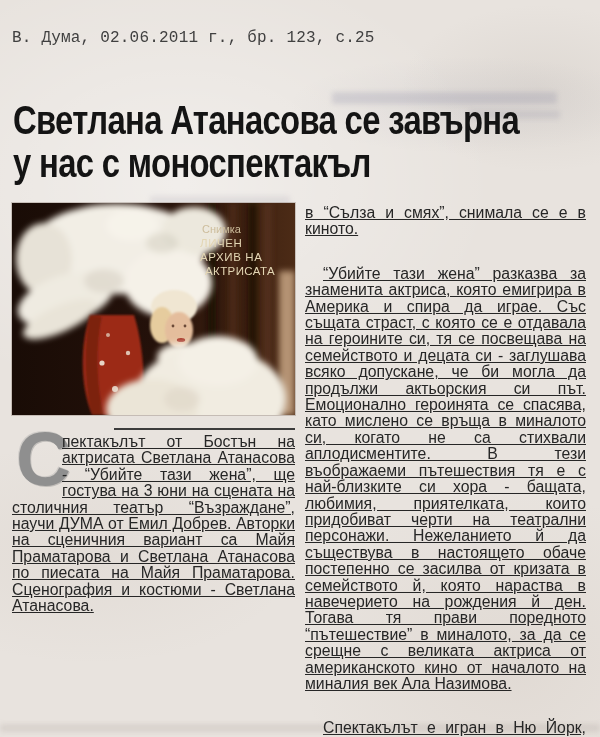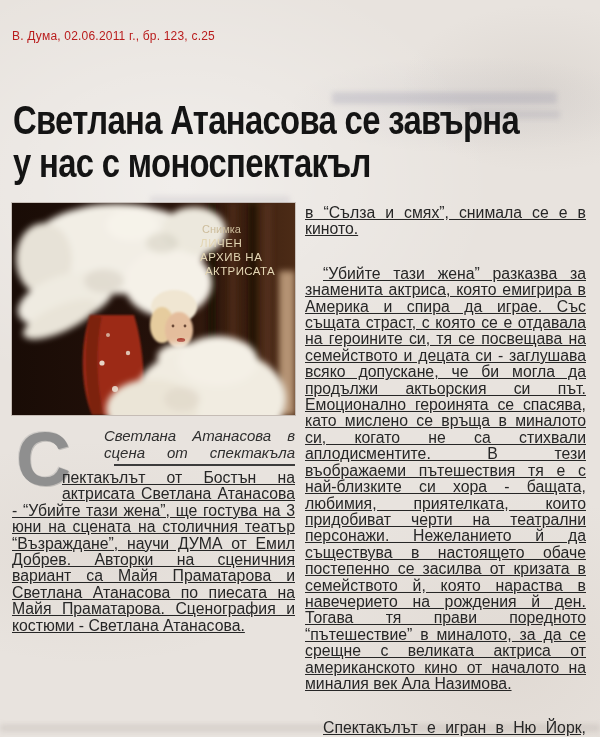--- a/index.html
+++ b/index.html
@@ -15,21 +15,21 @@
       #e8e3de;
   }
   .ghost{position:absolute;filter:blur(2.5px);border-radius:3px;}
   .g1{left:332px;top:92px;width:225px;height:12px;background:rgba(118,122,148,.20);}
   .g2{left:468px;top:110px;width:92px;height:9px;background:rgba(118,122,148,.15);}
   .g3{left:150px;top:196px;width:140px;height:8px;background:rgba(120,118,140,.12);}
   .g4{left:0px;top:724px;width:600px;height:8px;background:rgba(135,125,118,.16);}
 
   .meta-line{
     position:absolute;left:12px;top:29px;
-    font-family:Liberation Sans, sans-serif;font-size:12px;color:#b91c1c;letter-spacing:.2px;
+    font-family:Liberation Mono, monospace;font-size:16px;color:#404040;letter-spacing:.2px;
   }
   .headline{
     position:absolute;left:13px;top:99px;margin:0;width:700px;
     font-weight:700;font-size:40px;line-height:43px;letter-spacing:-.8px;color:#141414;
     transform:scaleX(.82);transform-origin:left top;
   }
   .headline span{display:block;white-space:nowrap;}
 
   .col{position:absolute;font-size:15.8px;line-height:16.4px;color:#262626;text-align:justify;}
   .col-left{left:12px;top:203px;width:283px;}
@@ -142,21 +142,20 @@
         <text x="190" y="30" font-size="11" fill="#cdbd9c">Снимка</text>
         <text x="188" y="44" font-size="11.5" letter-spacing=".6" fill="#e3d6b4">ЛИЧЕН</text>
         <text x="188" y="58" font-size="11.5" letter-spacing=".6" fill="#e3d6b4">АРХИВ НА</text>
         <text x="193" y="72" font-size="11.5" letter-spacing=".4" fill="#e3d6b4">АКТРИСАТА</text>
       </g>
     </svg>
   </figure>
 
   <div class="lead">
     <div class="dropcap">С</div>
-    <div class="caption">Светлана Атанасова в сцена от спектакъла</div>
     <div class="caption-rule"></div>
     <p class="body">пектакълът от Бостън на актрисата Светлана Атанасова - “Убийте тази жена”, ще гостува на 3 юни на сцената на столичния театър “Възраждане”, научи ДУМА от Емил Добрев. Авторки на сценичния вариант са Майя Праматарова и Светлана Атанасова по пиесата на Майя Праматарова. Сценография и костюми - Светлана Атанасова.</p>
   </div>
 </div>
 
 <div class="col col-right">
   <p class="body">в “Сълза и смях”, снимала се е в киното.</p>
   <p class="body indent">“Убийте тази жена” разказва за знаменита актриса, която емигрира в Америка и спира да играе. Със същата страст, с която се е отдавала на героините си, тя се посвещава на семейството и децата си - заглушава всяко допускане, че би могла да продължи актьорския си път. Емоционално героинята се спасява, като мислено се връща в миналото си, когато не са стихвали аплодисментите. В тези въображаеми пътешествия тя е с най-близките си хора - бащата, любимия, приятелката, които придобиват черти на театрални персонажи. Нежеланието й да съществува в настоящето обаче постепенно се засилва от кризата в семейството й, която нараства в навечерието на рождения й ден. Тогава тя прави поредното “пътешествие” в миналото, за да се срещне с великата актриса от американското кино от началото на миналия век Ала Назимова.</p>
   <p class="body indent">Спектакълът е игран в Ню Йорк, Чикаго, Бостън, Лос Анджелис, Торонто, Далас, Сан Диего, Сан Франциско, Сент Луис, Монреал, на международния фестивал “Сцена на кръстопът” и “Арт” Емона.</p>
 </div>

